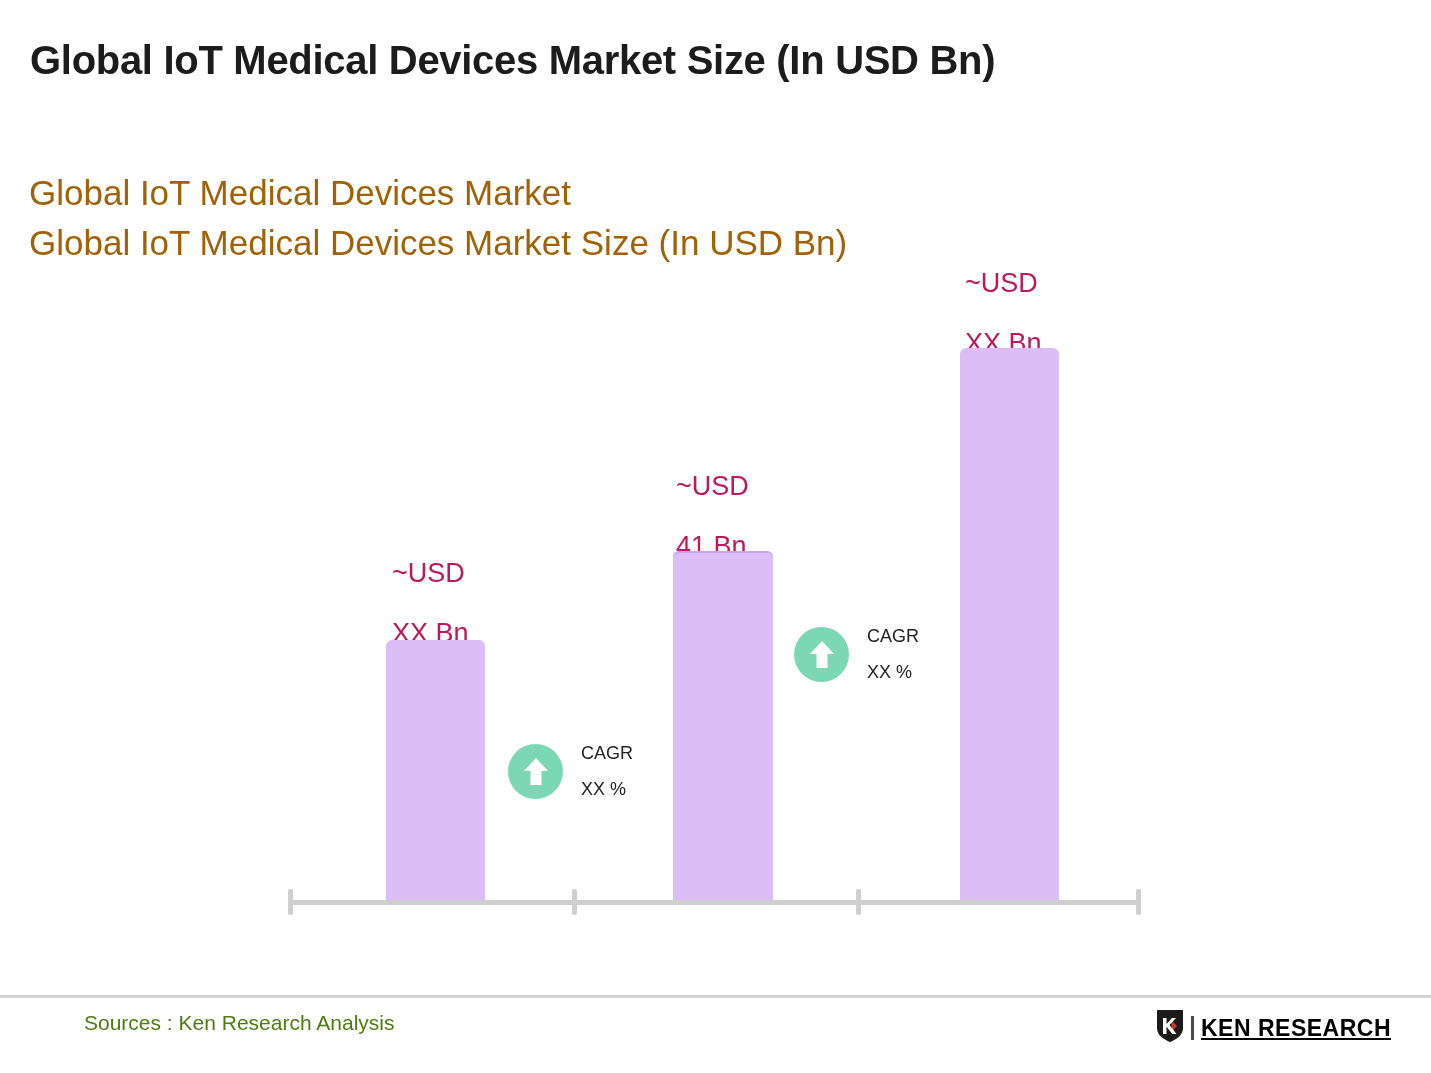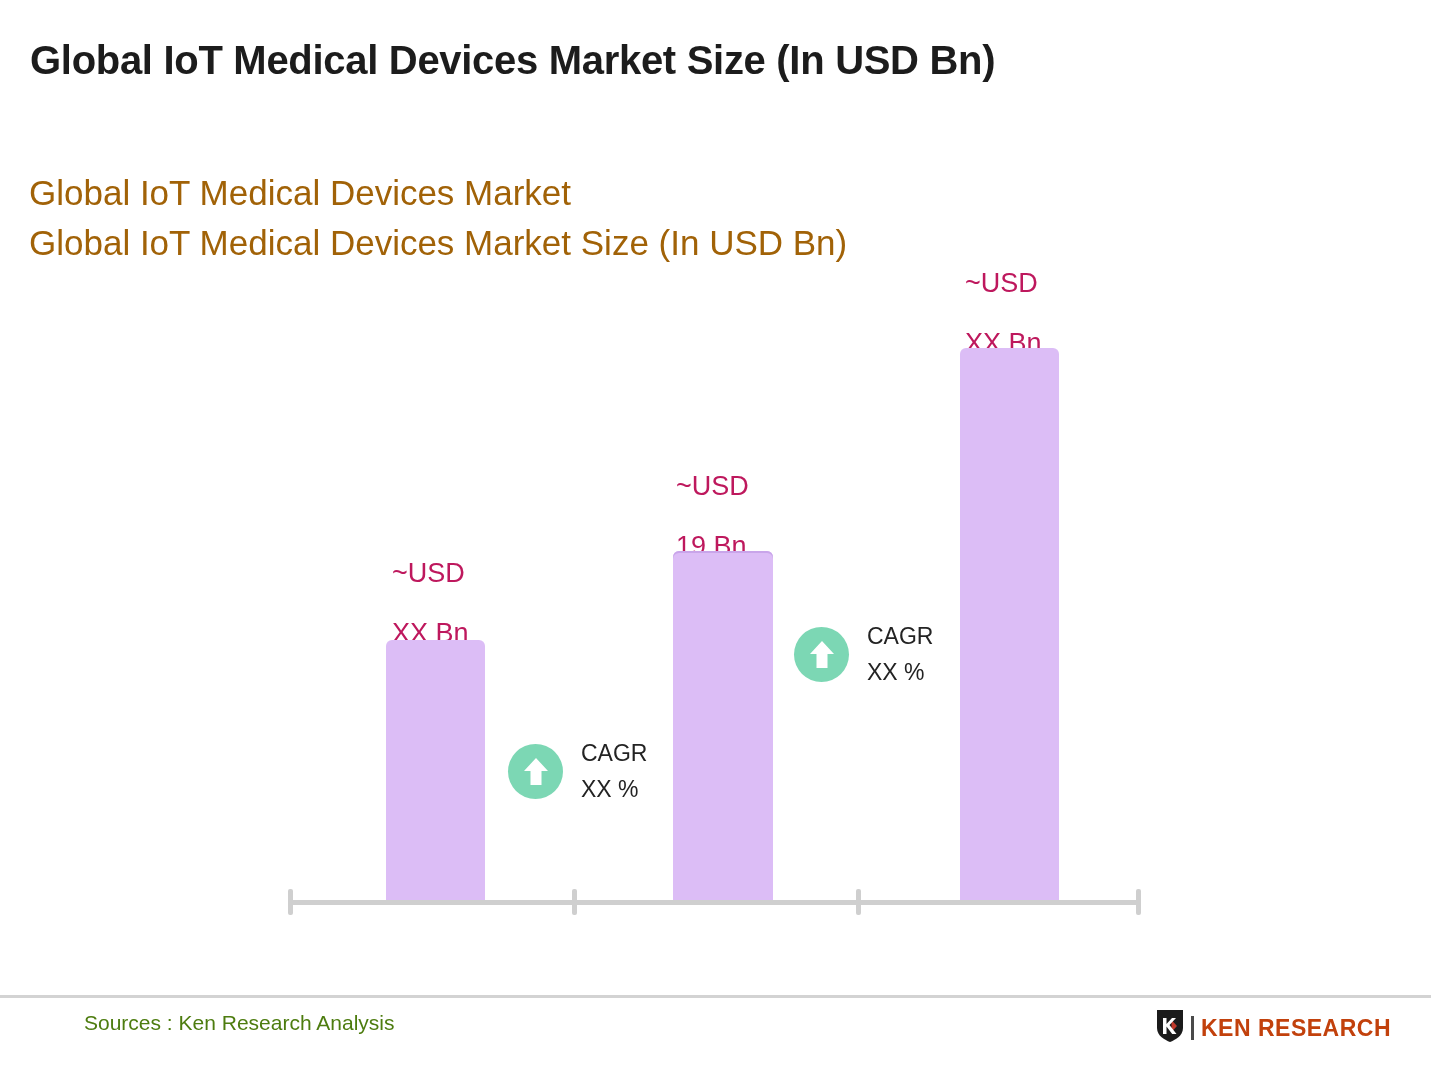--- a/index.html
+++ b/index.html
@@ -99,21 +99,21 @@
     border-radius: 50%;
     background: #7cd7b4;
     display: flex;
     align-items: center;
     justify-content: center;
     flex: 0 0 auto;
   }
   .cagr-circle svg { display: block; }
   .cagr-text {
     margin-left: 18px;
-    font-size: 23px;
+    font-size: 18px;
     line-height: 36px;
     color: #232323;
     white-space: nowrap;
   }
   .cagr-text .l2 { display: block; }
 
   
   .footer-rule {
     position: absolute;
     left: 0;
@@ -144,22 +144,23 @@
     height: 24px;
     background: #4a4a4a;
     margin: 0 7px 0 6px;
     flex: 0 0 auto;
   }
   .logo-word {
     font-family: "Liberation Sans", sans-serif;
     font-size: 23px;
     font-weight: bold;
     letter-spacing: 0.5px;
-    color: #c2410c;
-    white-space: nowrap;
+    color: #000000;
+    white-space: nowrap;
+    text-decoration: underline;
   }
 </style>
 </head>
 <body>
 
 <div class="slide">
 
   <div class="title">Global IoT Medical Devices Market Size (In USD Bn)</div>
 
   <div class="subtitle-block">
@@ -169,21 +170,21 @@
 
   <div class="plot">
 
     <div class="bar-label" style="left:392px; top:555px;">
       <span>~USD</span>
       <span class="l2">XX Bn</span>
     </div>
 
     <div class="bar-label" style="left:676px; top:468px;">
       <span>~USD</span>
-      <span class="l2">19 Bn</span>
+      <span class="l2">41 Bn</span>
     </div>
 
     <div class="bar-label" style="left:965px; top:265px;">
       <span>~USD</span>
       <span class="l2">XX Bn</span>
     </div>
 
     <div class="bar bar-1" style="left:386px; top:640px; width:99px; height:265px;"></div>
     <div class="bar bar-2" style="left:673px; top:551px; width:100px; height:354px;"></div>
     <div class="bar bar-3" style="left:960px; top:348px; width:99px; height:557px;"></div>

